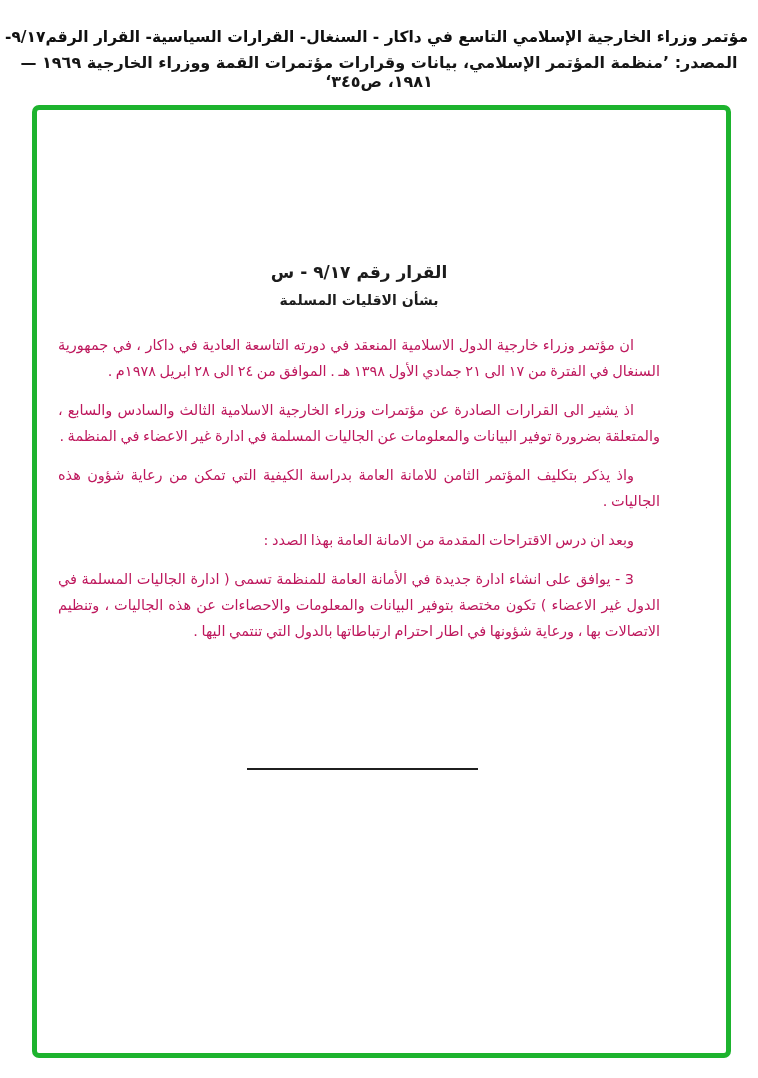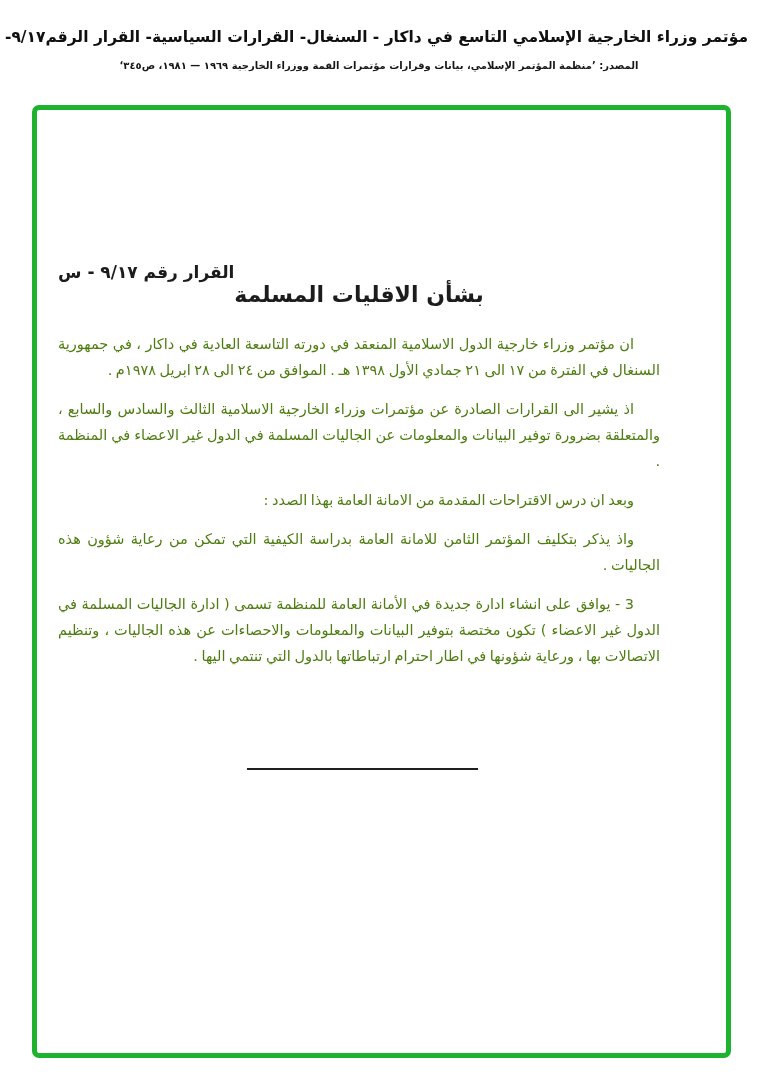--- a/index.html
+++ b/index.html
@@ -16,56 +16,57 @@
     direction:rtl;
   }
   .hdr-title{
     position:absolute;top:28px;left:10px;right:10px;
     text-align:center;
     font-size:15.5px;font-weight:bold;
     color:#101010;
     white-space:nowrap;
   }
   .hdr-source{
-    position:absolute;top:60px;left:10px;right:10px;
+    position:absolute;top:53px;left:10px;right:10px;
     text-align:center;
-    font-size:10px;font-weight:bold;
+    font-size:16px;font-weight:bold;
     color:#161616;
   }
   .frame{
     position:absolute;left:32px;top:105px;
     width:689px;height:943px;
     border:5px solid var(--frame-green);
     border-radius:7px;
     background:var(--paper);
   }
   .content{
     position:absolute;top:152px;right:66px;left:21px;
     direction:rtl;
   }
   .res-no{
-    text-align:left;
+    text-align:center;
     font-weight:bold;
     font-size:17px;
     letter-spacing:0.5px;
+    margin-bottom:10px;
   }
   .subject{
     text-align:center;
     font-weight:bold;
-    font-size:22px;
+    font-size:14px;
     margin-bottom:24px;
   }
   .para{
     font-size:14.5px;
     line-height:26px;
     text-align:justify;
     text-indent:26px;
     word-spacing:-1px;
     margin-bottom:13px;
-    color:#4d7c0f;
+    color:#be185d;
   }
   .para.item{margin-bottom:16px;}
   .divider{
     position:absolute;
     top:658px;left:210px;
     width:231px;height:2px;
     background:#1f1f1f;
   }
 </style>
 </head>
@@ -78,25 +79,25 @@
 <div class="frame">
 
   <div class="content">
 
     <div class="res-no">القرار رقم ٩/١٧ - س</div>
 
     <div class="subject">بشأن الاقليات المسلمة</div>
 
     <p class="para">ان مؤتمر وزراء خارجية الدول الاسلامية المنعقد في دورته التاسعة العادية في داكار ، في جمهورية السنغال في الفترة من ١٧ الى ٢١ جمادي الأول ١٣٩٨ هـ . الموافق من ٢٤ الى ٢٨ ابريل ١٩٧٨م .</p>
 
-    <p class="para">اذ يشير الى القرارات الصادرة عن مؤتمرات وزراء الخارجية الاسلامية الثالث والسادس والسابع ، والمتعلقة بضرورة توفير البيانات والمعلومات عن الجاليات المسلمة في الدول غير الاعضاء في المنظمة .</p>
+    <p class="para">اذ يشير الى القرارات الصادرة عن مؤتمرات وزراء الخارجية الاسلامية الثالث والسادس والسابع ، والمتعلقة بضرورة توفير البيانات والمعلومات عن الجاليات المسلمة في ادارة غير الاعضاء في المنظمة .</p>
+
+    <p class="para">واذ يذكر بتكليف المؤتمر الثامن للامانة العامة بدراسة الكيفية التي تمكن من رعاية شؤون هذه الجاليات .</p>
 
     <p class="para">وبعد ان درس الاقتراحات المقدمة من الامانة العامة بهذا الصدد :</p>
-
-    <p class="para">واذ يذكر بتكليف المؤتمر الثامن للامانة العامة بدراسة الكيفية التي تمكن من رعاية شؤون هذه الجاليات .</p>
 
     <p class="para item">3 - يوافق على انشاء ادارة جديدة في الأمانة العامة للمنظمة تسمى ( ادارة الجاليات المسلمة في الدول غير الاعضاء ) تكون مختصة بتوفير البيانات والمعلومات والاحصاءات عن هذه الجاليات ، وتنظيم الاتصالات بها ، ورعاية شؤونها في اطار احترام ارتباطاتها بالدول التي تنتمي اليها .</p>
 
 
   </div>
 
   <div class="divider"></div>
 
 </div>
 

